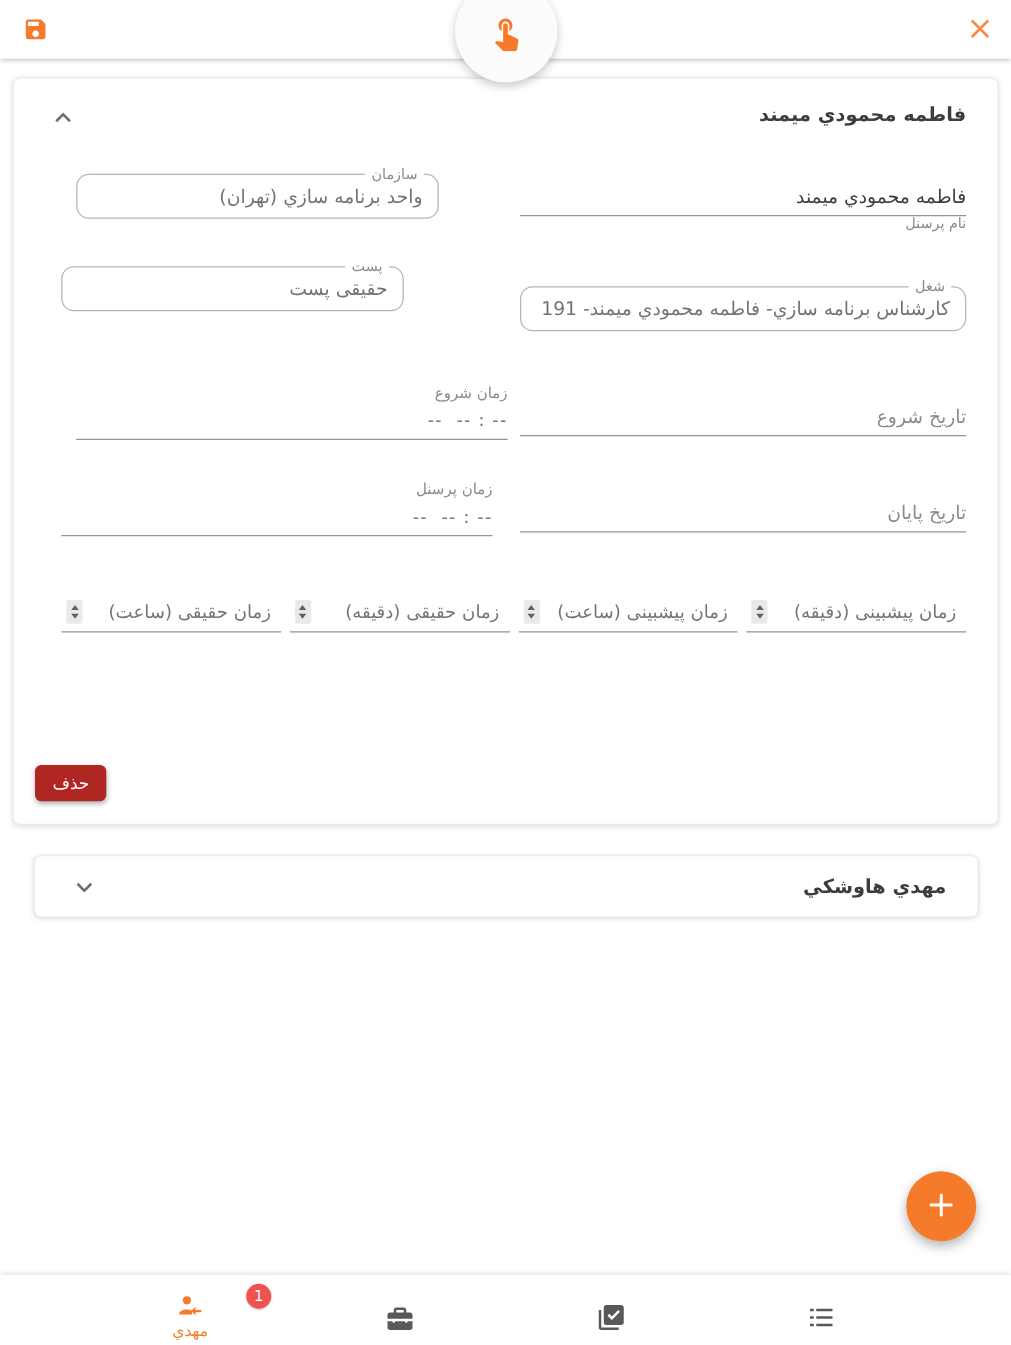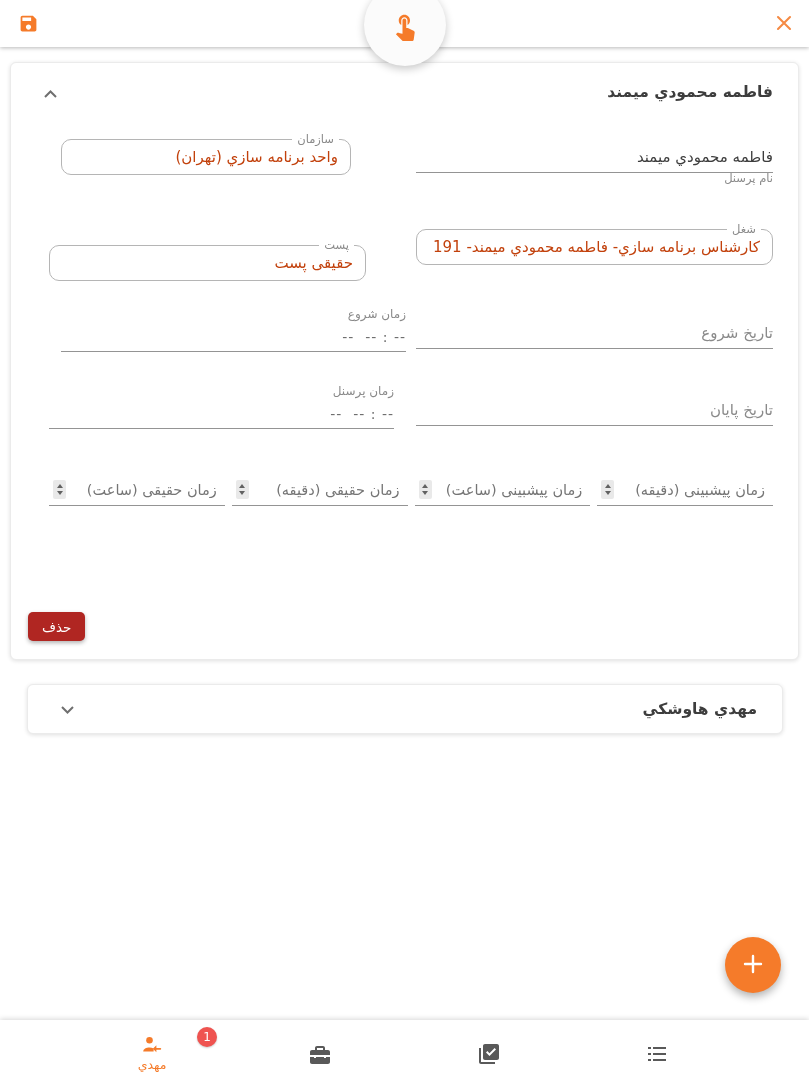--- a/index.html
+++ b/index.html
@@ -24,21 +24,21 @@
   .card-2 { left:27px; top:684px; width:756px; height:50px; }
   .card-title { position:absolute; right:25px; top:20px; font-size:15.5px; color:#3d3d3d; }
   .card-2 .card-title { top:15px; }
   .collapse-btn { position:absolute; left:22px; top:14px; width:34px; height:34px; display:flex;
                   align-items:center; justify-content:center; }
   .card-2 .collapse-btn { top:8px; }
 
   
   .fld { position:absolute; }
   .fld-label { font-size:11.5px; color:#8a8a8a; }
-  .fld-value { font-size:15px; color:#c2410c; }
+  .fld-value { font-size:15px; color:#737373; }
   .u-line { border-bottom:1px solid #949494; }
 
   
   .std { height:50px; }
   .std .fld-label { position:absolute; top:4px; right:0;margin-top:44px; }
   .std input { position:absolute; bottom:6px; right:0; width:100%; border:none; outline:none;
                background:transparent; text-align:right; font-size:15px; color:#3d3d3d;
                font-family:inherit; padding:0; }
 
   
@@ -150,21 +150,21 @@
     </div>
     <div class="fld outl" style="left:50px; top:76px; width:290px;">
       <span class="fld-label">سازمان</span>
       <div class="fld-value">واحد برنامه سازي (تهران)</div>
     </div>
 
     <div class="fld outl" style="right:25px; top:166px; width:357px;">
       <span class="fld-label">شغل</span>
       <div class="fld-value">كارشناس برنامه سازي- فاطمه محمودي ميمند- 191</div>
     </div>
-    <div class="fld outl" style="left:38px; top:182px; width:317px;">
+    <div class="fld outl" style="left:38px; top:150px; width:274px;">
       <span class="fld-label">پست</span>
       <div class="fld-value">حقیقی پست</div>
     </div>
 
     <div class="fld datef u-line" style="right:25px; top:250px; width:357px;">
       <input type="text" placeholder="تاریخ شروع" style="">
     </div>
     <div class="fld timef u-line" style="left:50px; top:244px; width:345px;">
       <span class="fld-label">زمان شروع</span>
       <div class="time-value">--  -- : --</div>

